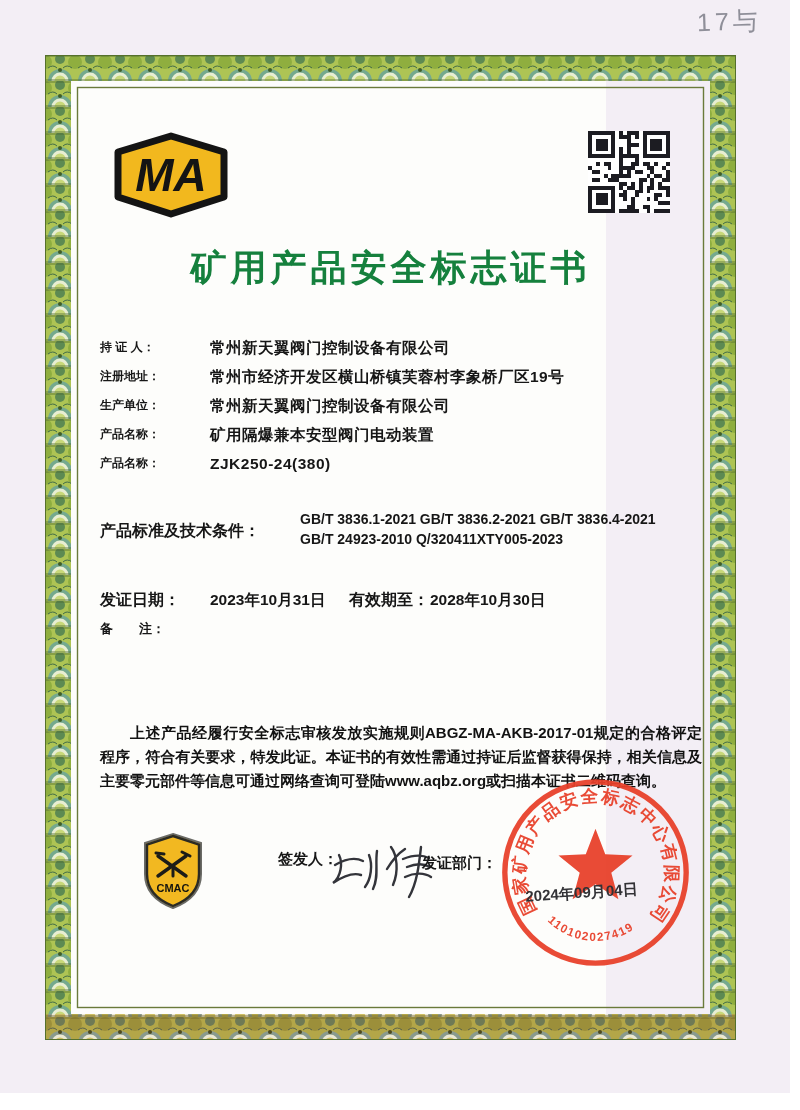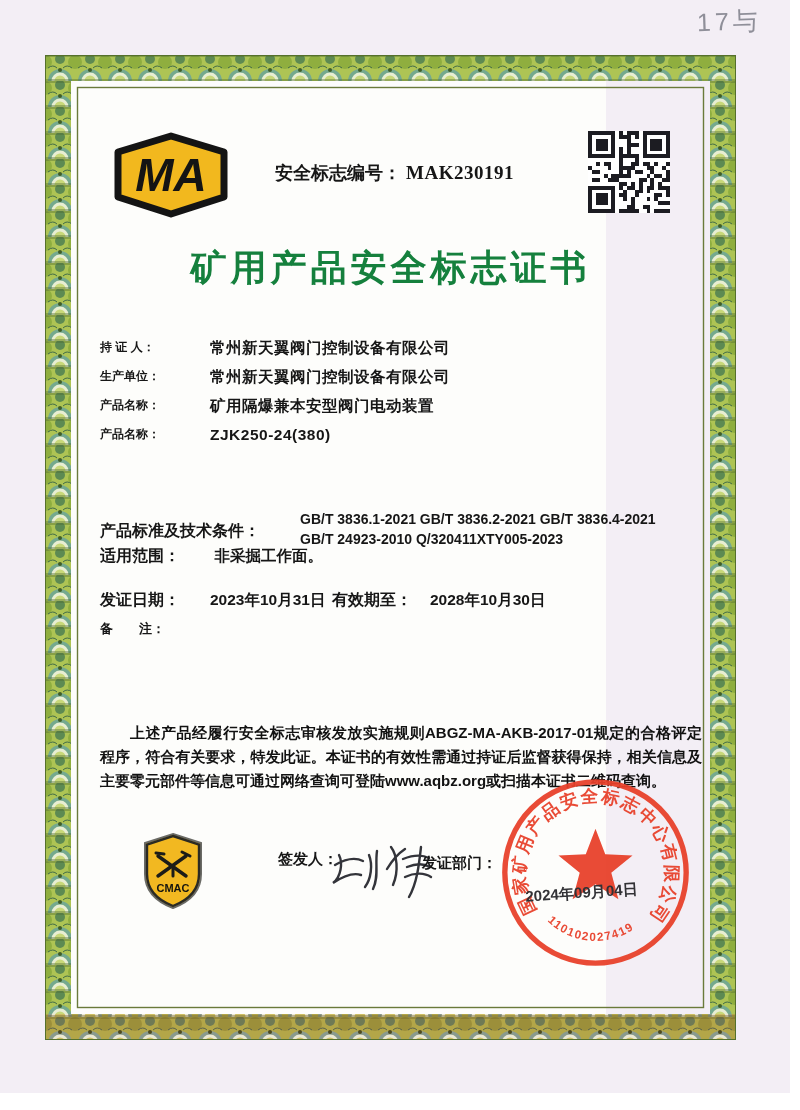--- a/index.html
+++ b/index.html
@@ -24,21 +24,21 @@
   .std-row { position:absolute; left:55px; top:454px; width:600px; }
   .std-row .lab { position:absolute; left:0; top:12px; font-size:16px; font-weight:700; }
   .std-row .val { position:absolute; left:200px; top:0; width:372px; font-size:14px; font-weight:700; line-height:20px; }
   .scope-row { position:absolute; left:55px; top:491px; }
   .scope-row .lab { display:inline-block; width:110px; font-size:16px; font-weight:700; }
   .scope-row .val { font-size:15.5px; font-weight:700; }
   .dates-row { position:absolute; left:55px; top:530px; width:600px; height:29px; line-height:29px; }
   .dates-row span { position:absolute; font-weight:700; }
   .d-lab1 { left:0; font-size:16px; }
   .d-val1 { left:110px; font-size:15.5px; }
-  .d-lab2 { left:232px; font-size:16px; }
+  .d-lab2 { left:249px; font-size:16px; }
   .d-val2 { left:330px; font-size:15.5px; }
   .remark-row { position:absolute; left:55px; top:565px; font-size:13px; font-weight:700; }
   .statement { position:absolute; left:55px; top:666px; width:602px; font-size:15px; font-weight:700;
                line-height:24px; text-align:justify; text-indent:2em; color:#121212; }
   .cmac { position:absolute; left:97px; top:777px; }
   .signer-label { position:absolute; left:233px; top:795px; font-size:15px; font-weight:700; }
   .signature { position:absolute; left:272px; top:770px; }
   .dept-label { position:absolute; left:377px; top:799px; font-size:15px; font-weight:700; }
   .seal { position:absolute; left:453px; top:720px; opacity:0.94; }
 </style>
@@ -87,24 +87,20 @@
       <rect x="32.5" y="32.5" width="626" height="920" fill="none" stroke="#6a7a3a" stroke-width="1.4"></rect>
     </svg>
 
     <div class="content">
 
       <svg class="ma-logo" width="120" height="88" viewBox="0 0 120 88">
         <path d="M7,21 L60,5 L113,21 L113,66 L60,83 L7,66 Z" fill="#f2b81e" stroke="#141414" stroke-width="7" stroke-linejoin="round"></path>
         <text x="60" y="60" text-anchor="middle" font-size="46" font-weight="900" font-style="italic" font-family="Liberation Sans, sans-serif" fill="#141414">MA</text>
       </svg>
 
-      <div class="cert-no">
-        <span>安全标志编号：</span>
-        <span class="val">MAK230191</span>
-      </div>
 
       <svg class="qr" width="82" height="82" viewBox="0 0 21 21" shape-rendering="crispEdges">
         <rect width="21" height="21" fill="#ffffff"></rect>
         <g fill="#1c1c22">
           <path d="M0,0 h7 v7 h-7 Z M1,1 v5 h5 v-5 Z M2,2 h3 v3 h-3 Z" fill-rule="evenodd"></path>
           <path d="M14,0 h7 v7 h-7 Z M15,1 v5 h5 v-5 Z M16,2 h3 v3 h-3 Z" fill-rule="evenodd"></path>
           <path d="M0,14 h7 v7 h-7 Z M1,15 v5 h5 v-5 Z M2,16 h3 v3 h-3 Z" fill-rule="evenodd"></path>
           <g id="qrm">
               <rect x="8" y="0" width="1" height="1"></rect>
               <rect x="10" y="0" width="1" height="1"></rect>
@@ -229,42 +225,42 @@
       </svg>
 
       <div class="title">矿用产品安全标志证书</div>
 
       <div class="fields">
         <div class="frow">
           <span class="lab">持 证 人：</span>
           <span class="val">常州新天翼阀门控制设备有限公司</span>
         </div>
         <div class="frow">
+          <span class="lab">注册地址：</span>
+          <span class="val">常州市经济开发区横山桥镇芙蓉村李象桥厂区19号</span>
+        </div>
+        <div class="frow">
           <span class="lab">生产单位：</span>
           <span class="val">常州新天翼阀门控制设备有限公司</span>
         </div>
         <div class="frow">
           <span class="lab">产品名称：</span>
           <span class="val">矿用隔爆兼本安型阀门电动装置</span>
         </div>
         <div class="frow">
           <span class="lab">产品名称：</span>
           <span class="val">ZJK250-24(380)</span>
         </div>
       </div>
 
       <div class="std-row">
         <span class="lab">产品标准及技术条件：</span>
         <span class="val">GB/T 3836.1-2021 GB/T 3836.2-2021 GB/T 3836.4-2021 GB/T 24923-2010 Q/320411XTY005-2023</span>
       </div>
 
-      <div class="scope-row">
-        <span class="lab">适用范围：</span>
-        <span class="val">非采掘工作面。</span>
-      </div>
 
       <div class="dates-row">
         <span class="d-lab1">发证日期：</span>
         <span class="d-val1">2023年10月31日</span>
         <span class="d-lab2">有效期至：</span>
         <span class="d-val2">2028年10月30日</span>
       </div>
 
       <div class="remark-row">备　　注：</div>
 

